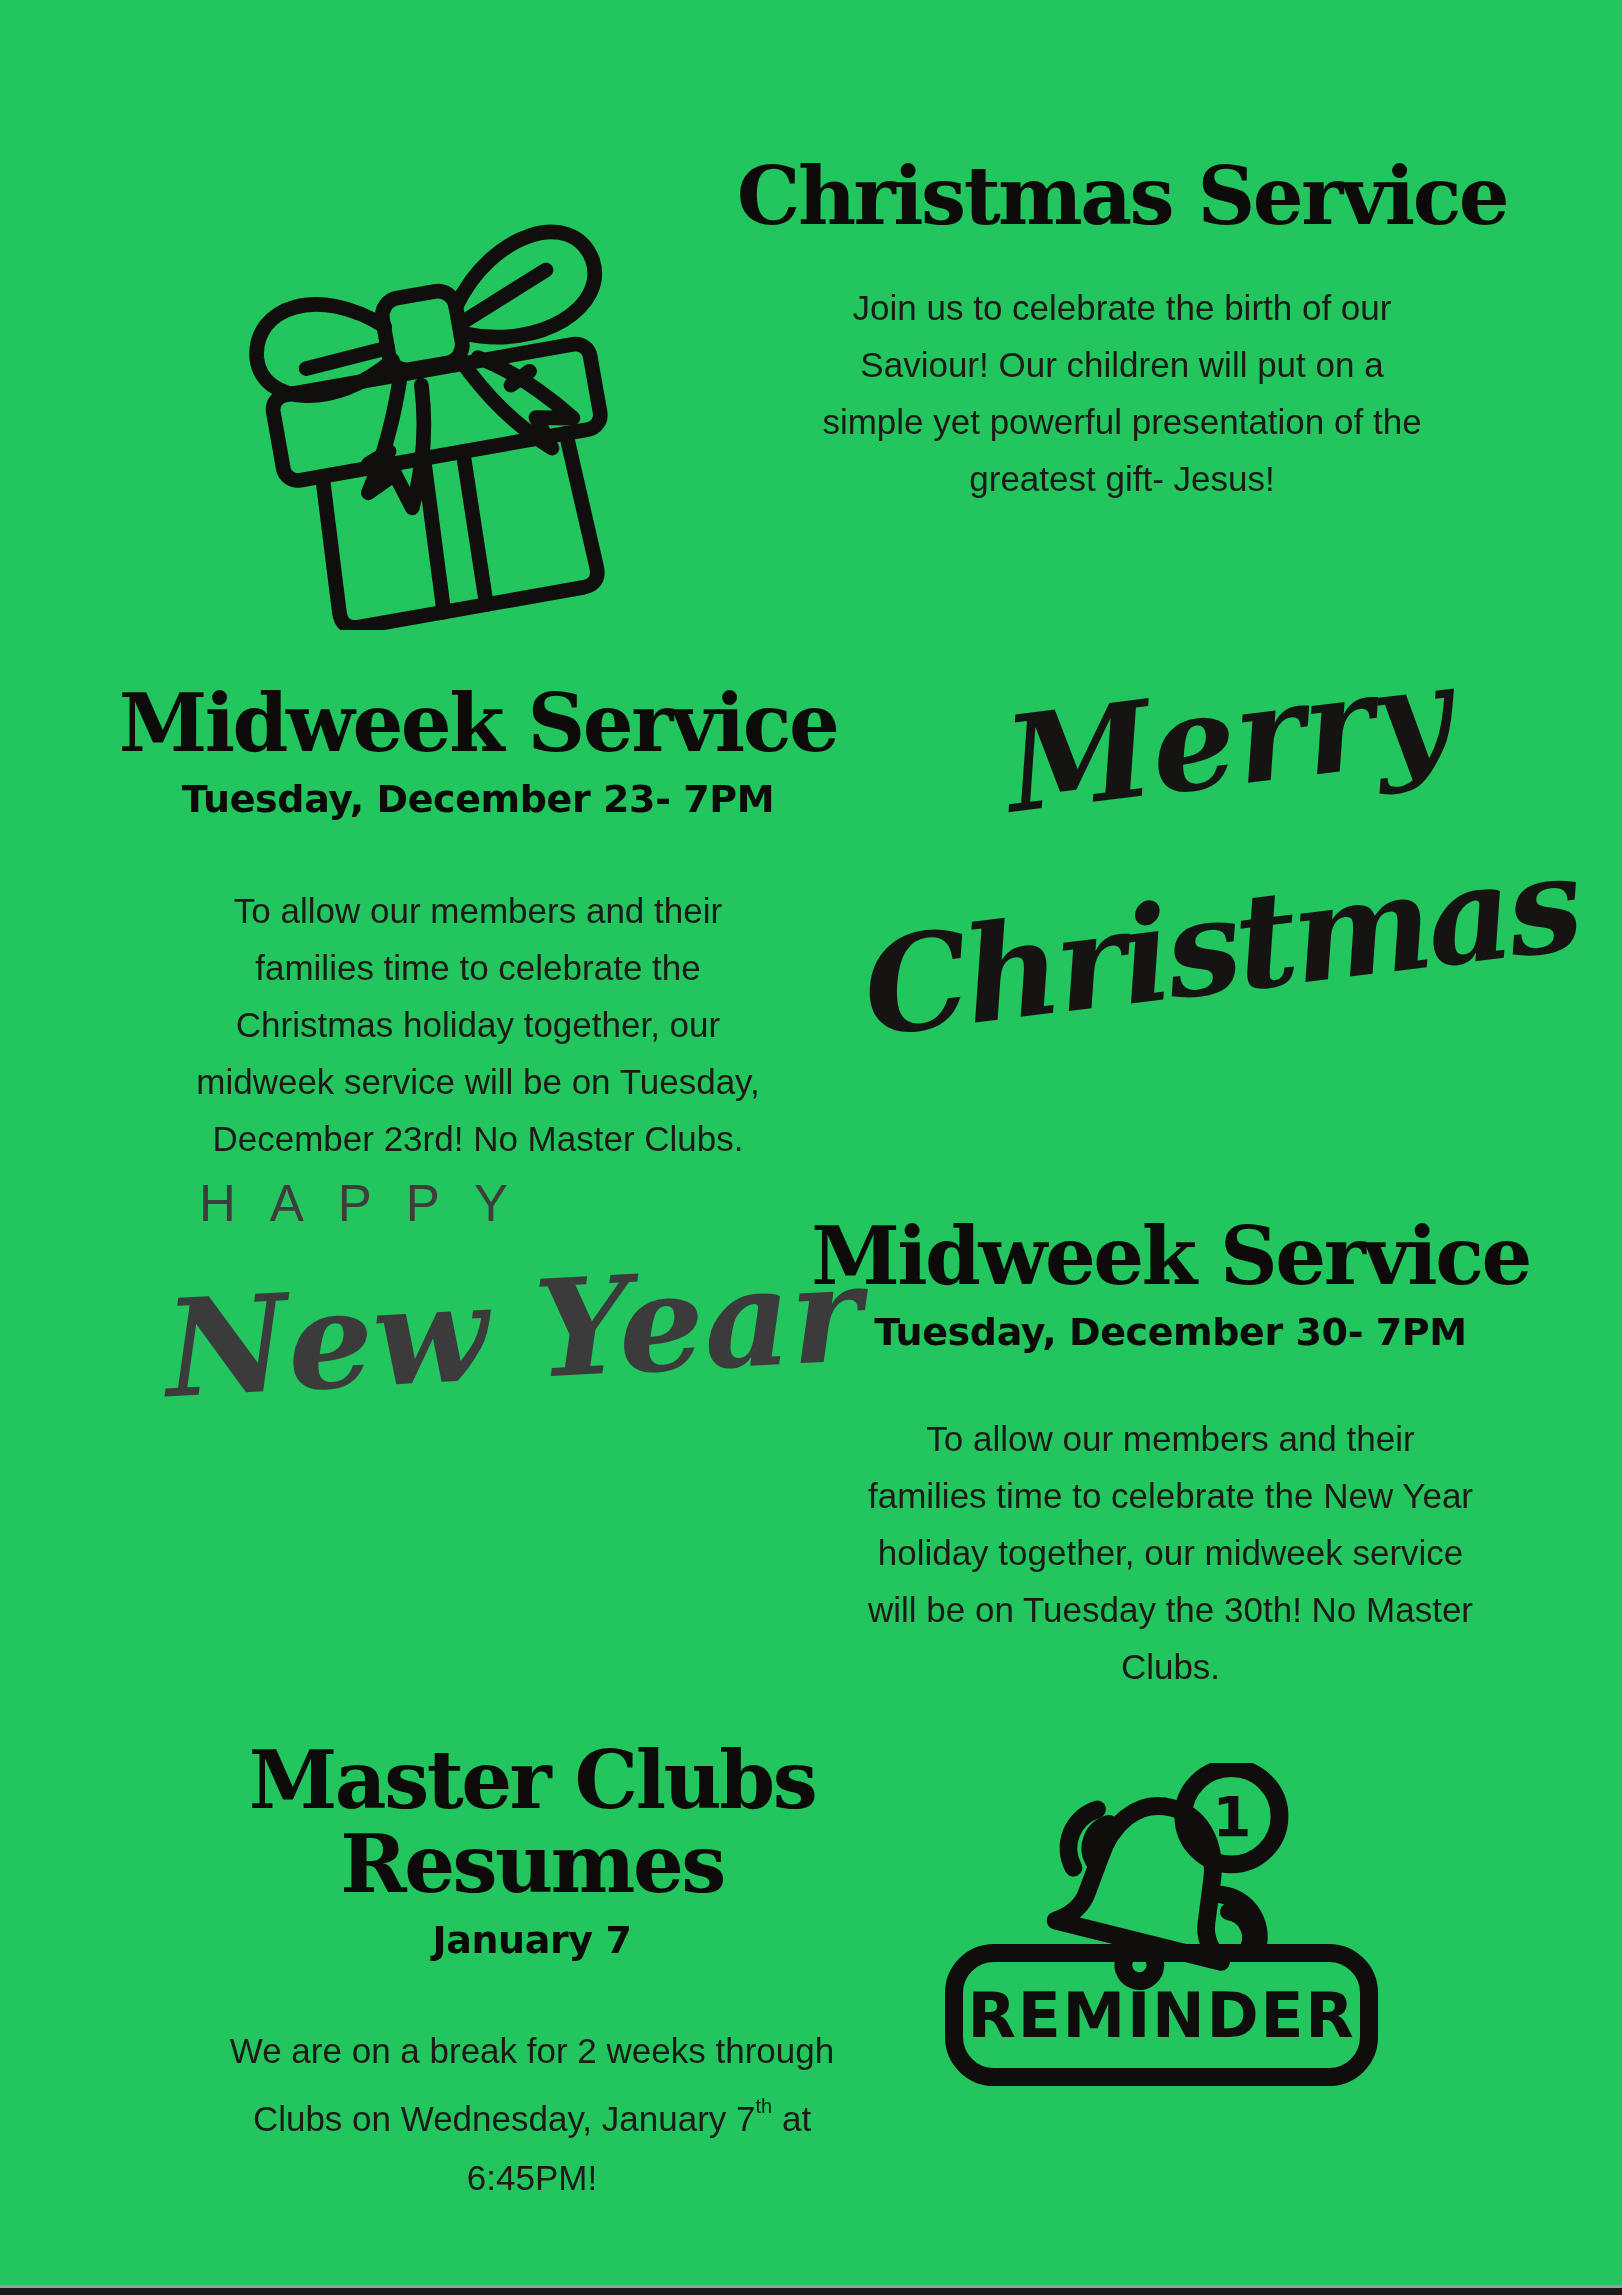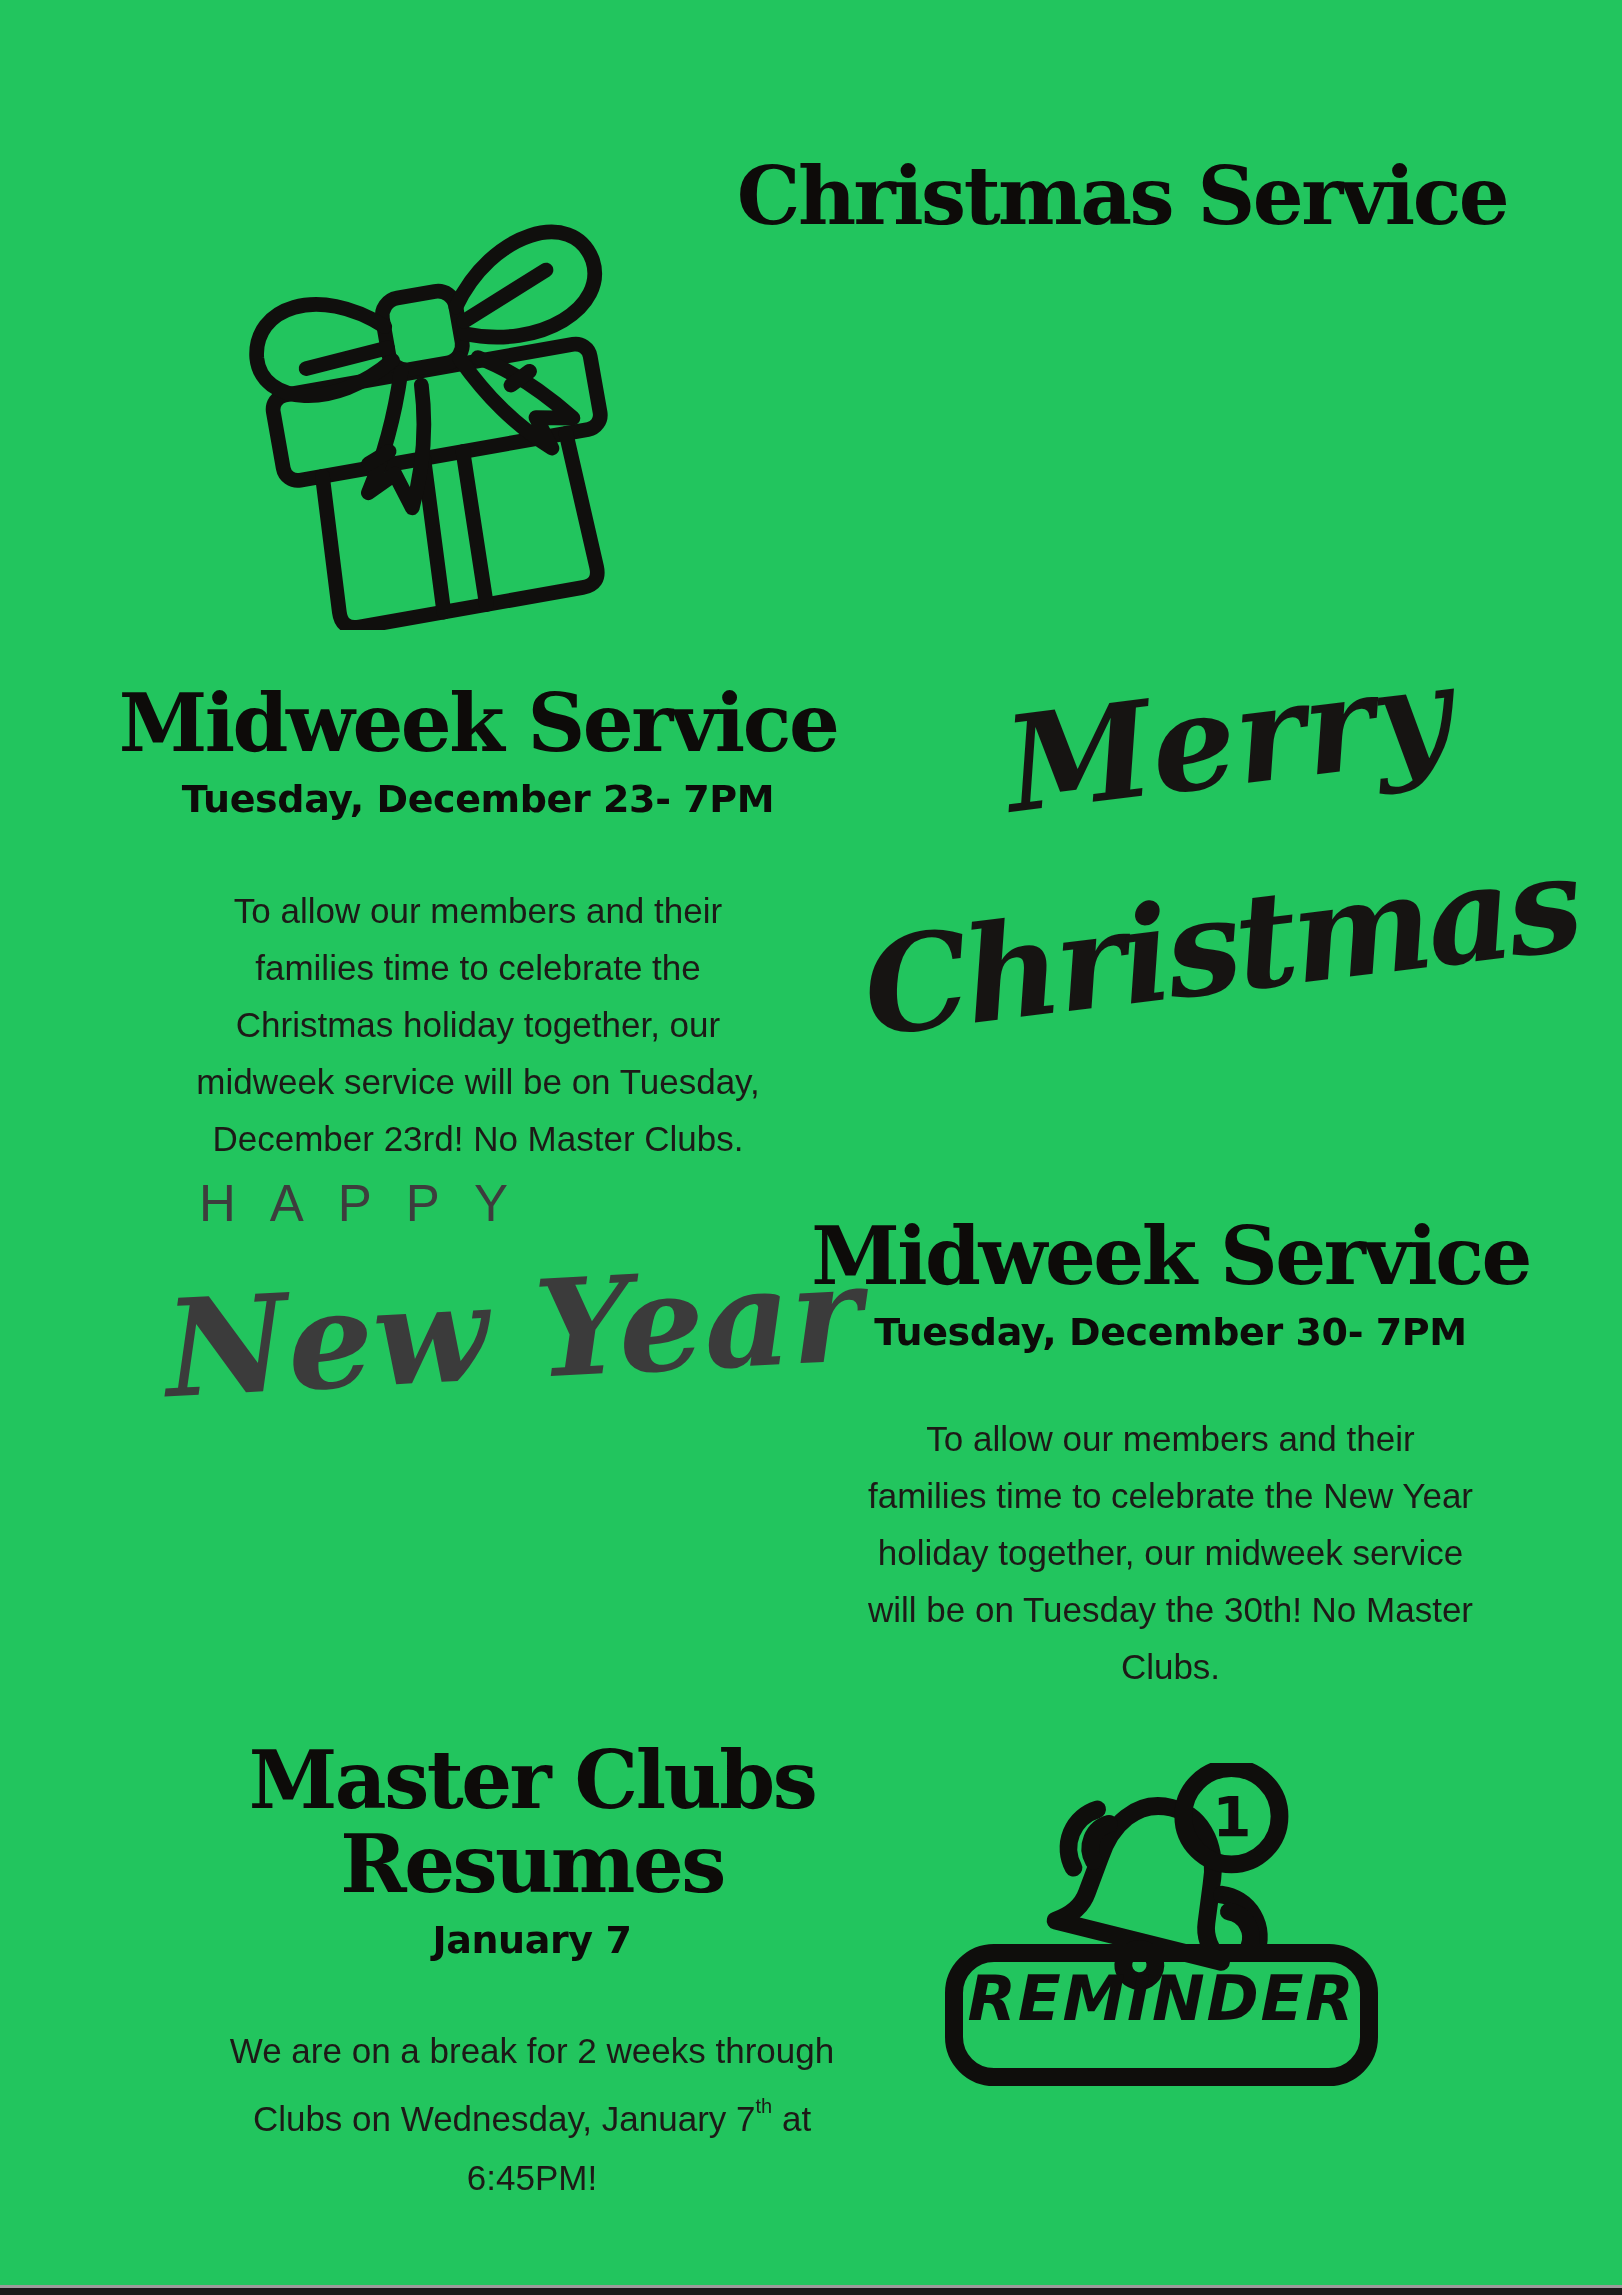--- a/index.html
+++ b/index.html
@@ -97,21 +97,21 @@
     position: absolute; left: 243px; top: 4.2px; width: 98px; height: 98px;
     display: flex; align-items: center; justify-content: center;
     font-family: "DejaVu Sans", "Liberation Sans", sans-serif;
     font-weight: 700; font-size: 56px; color: #0f0e0c;
   }
   .reminder .badge {
     position: absolute; left: 5px; top: 181px; width: 433px; height: 142px;
     box-sizing: border-box;
     border: 18px solid #0f0e0c;
     border-radius: 49px;
-    display: flex; align-items: flex-start; justify-content: center; font-style: italic;
+    display: flex; align-items: center; justify-content: center;
   }
   .reminder .badge span {
     font-family: "DejaVu Sans", "Liberation Sans", sans-serif;
     font-weight: 700; font-size: 63px; letter-spacing: 1.7px; color: #0f0e0c;
   }
 
   .bottom-bar {
     position: absolute; left: 0; top: 2285px; width: 1623px; height: 11px;
     box-sizing: border-box;
     background: #1a1a1a;
@@ -138,20 +138,24 @@
         <path d="M 207 236 C 190 288 172 326 146 366 L 180 350 L 193 392 C 216 344 226 296 228 254"></path>
         <path d="M 152 333 L 178 323"></path>
         <path d="M 277 232 C 300 280 326 318 364 352 L 352 314 L 394 322 C 362 282 332 254 298 234"></path>
         <path d="M 330 272 L 354 260"></path>
       </g>
     </svg>
   </div>
 
   <section class="blk christmas">
     <h1>Christmas Service</h1>
+    <p>Join us to celebrate the birth of our
+Saviour! Our children will put on a
+simple yet powerful presentation of the
+greatest gift- Jesus!</p>
   </section>
 
   <section class="blk mw-left">
     <h1>Midweek Service</h1>
     <h2>Tuesday, December 23- 7PM</h2>
     <p>To allow our members and their
 families time to celebrate the
 Christmas holiday together, our
 midweek service will be on Tuesday,
 December 23rd! No Master Clubs.</p>

